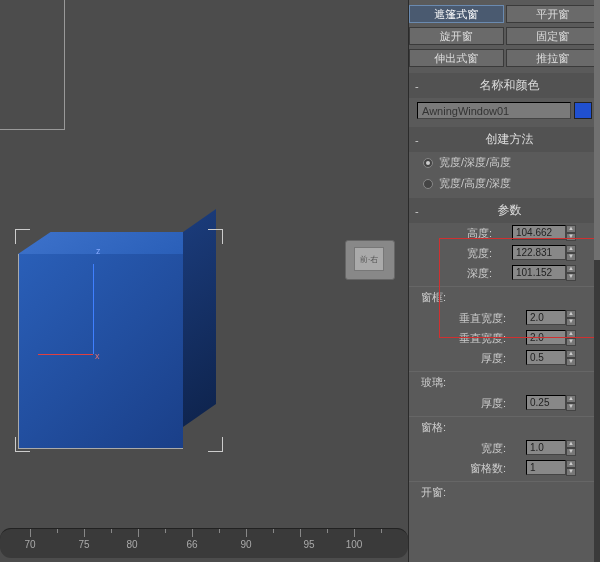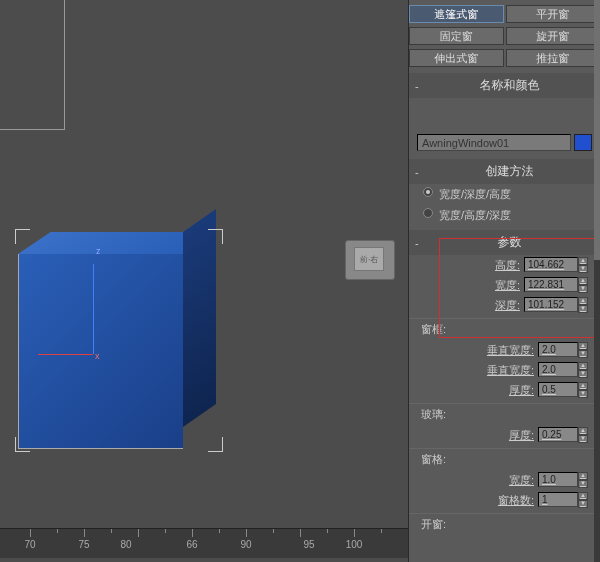--- a/index.html
+++ b/index.html
@@ -44,21 +44,21 @@
 .axis-x-label { position: absolute; left: 2px; top: -3px; font-size: 9px; color: #e07070; }
 
 .nav-cube {
   position: absolute; left: 345px; top: 240px; width: 50px; height: 40px;
   background: #888; border: 1px solid #666; border-radius: 3px;
 }
 .nav-cube-face { position: absolute; left: 8px; top: 6px; width: 30px; height: 24px; background: #aaa; border: 1px solid #777; font-size: 8px; color: #555; text-align: center; line-height: 24px; }
 
 .ruler {
   position: absolute; left: 0; top: 528px; width: 408px; height: 30px;
-  background: #3a3a3a; border-top: 1px solid #222;
+  background: #3a3a3a; border-top: 1px solid #222; border-radius: 11px;
 }
 .ruler-tick { position: absolute; top: 0; width: 1px; height: 8px; background: #888; }
 .ruler-tick.minor { height: 4px; }
 .ruler-label { position: absolute; top: 10px; font-size: 10px; color: #aaa; transform: translateX(-50%); }
 
 .panel {
   position: absolute; right: 0; top: 0; width: 192px; height: 562px;
   background: #5a5a5a; border-left: 1px solid #2a2a2a;
   font-size: 11px; color: #ccc;
 }
@@ -69,33 +69,33 @@
 }
 .btn.active { background: #4a5a70; border-color: #6a8ab0; color: #fff; }
 
 .section-header {
   display: flex; align-items: center; padding: 4px 6px; margin-top: 4px;
   background: #525252;
 }
 .section-toggle { width: 10px; font-size: 11px; color: #ccc; cursor: pointer; }
 .section-title { flex: 1; text-align: center; font-size: 12px; color: #ddd; }
 
-.name-row { display: flex; padding: 4px 8px; gap: 3px; margin-top: 32px; }
+.name-row { display: flex; padding: 4px 8px; gap: 3px; }
 .name-input {
   flex: 1; height: 17px; background: #7a7a7a; border: 1px inset #444;
   color: #333; font-size: 11px; padding: 0 4px;
 }
 .color-swatch { width: 18px; height: 17px; background: #2050d0; border: 1px solid #222; cursor: pointer; }
 
-.radio-row { display: flex; align-items: flex-start; padding: 3px 14px; gap: 6px; font-size: 11px; }
+.radio-row { display: flex; align-items: center; padding: 3px 14px; gap: 6px; font-size: 11px; }
 .radio { width: 10px; height: 10px; border-radius: 50%; border: 1px solid #888; background: #444; position: relative; cursor: pointer; }
 .radio.checked::after { content:""; position:absolute; left:2px; top:2px; width:4px; height:4px; border-radius:50%; background:#ccc; }
 .checkbox { width: 10px; height: 10px; border: 1px solid #888; background: #444; cursor: pointer; }
 
-.param-row { display: flex; align-items: center; padding: 2px 12px; gap: 4px; justify-content: flex-end; text-decoration: underline; }
+.param-row { display: flex; align-items: center; padding: 2px 24px; gap: 20px; justify-content: flex-end; }
 .param-label { font-size: 11px; color: #ccc; }
 .spinner { display: inline-flex; justify-content: flex-end; }
 .spinner-input {
   width: 54px; height: 15px; background: #888; border: 1px inset #444;
   color: #222; font-size: 10px; padding: 0 3px;
 }
 .spinner-input.narrow { width: 40px; }
 .spinner-btns { display: flex; flex-direction: column; }
 .spinner-btn { width: 10px; height: 8px; background: #777; border: 1px solid #444; font-size: 6px; line-height: 5px; text-align: center; color: #ccc; cursor: pointer; }
 
@@ -135,21 +135,21 @@
 </div>
 
 <div class="ruler">
   <div class="ruler-tick" style="left:30px"></div>
     <div class="ruler-label" style="left:30px">70</div>
   <div class="ruler-tick minor" style="left:57px"></div>
   <div class="ruler-tick" style="left:84px"></div>
     <div class="ruler-label" style="left:84px">75</div>
   <div class="ruler-tick minor" style="left:111px"></div>
   <div class="ruler-tick" style="left:138px"></div>
-    <div class="ruler-label" style="left:126px">80</div>
+    <div class="ruler-label" style="left:132px">80</div>
   <div class="ruler-tick minor" style="left:165px"></div>
   <div class="ruler-tick" style="left:192px"></div>
     <div class="ruler-label" style="left:192px">66</div>
   <div class="ruler-tick minor" style="left:219px"></div>
   <div class="ruler-tick" style="left:246px"></div>
     <div class="ruler-label" style="left:246px">90</div>
   <div class="ruler-tick minor" style="left:273px"></div>
   <div class="ruler-tick" style="left:300px"></div>
     <div class="ruler-label" style="left:309px">95</div>
   <div class="ruler-tick minor" style="left:327px"></div>
@@ -157,22 +157,22 @@
     <div class="ruler-label" style="left:354px">100</div>
   <div class="ruler-tick minor" style="left:381px"></div>
 </div>
 
 <div class="panel">
   <div class="btn-row" style="margin-top:3px">
     <div class="btn active">遮篷式窗</div>
     <div class="btn">平开窗</div>
   </div>
   <div class="btn-row">
+    <div class="btn">旋开窗</div>
     <div class="btn">固定窗</div>
-    <div class="btn">旋开窗</div>
   </div>
   <div class="btn-row">
     <div class="btn">伸出式窗</div>
     <div class="btn">推拉窗</div>
   </div>
 
   <div class="section-header">
     <span class="section-toggle">-</span>
     <span class="section-title">名称和颜色</span>
   </div>

